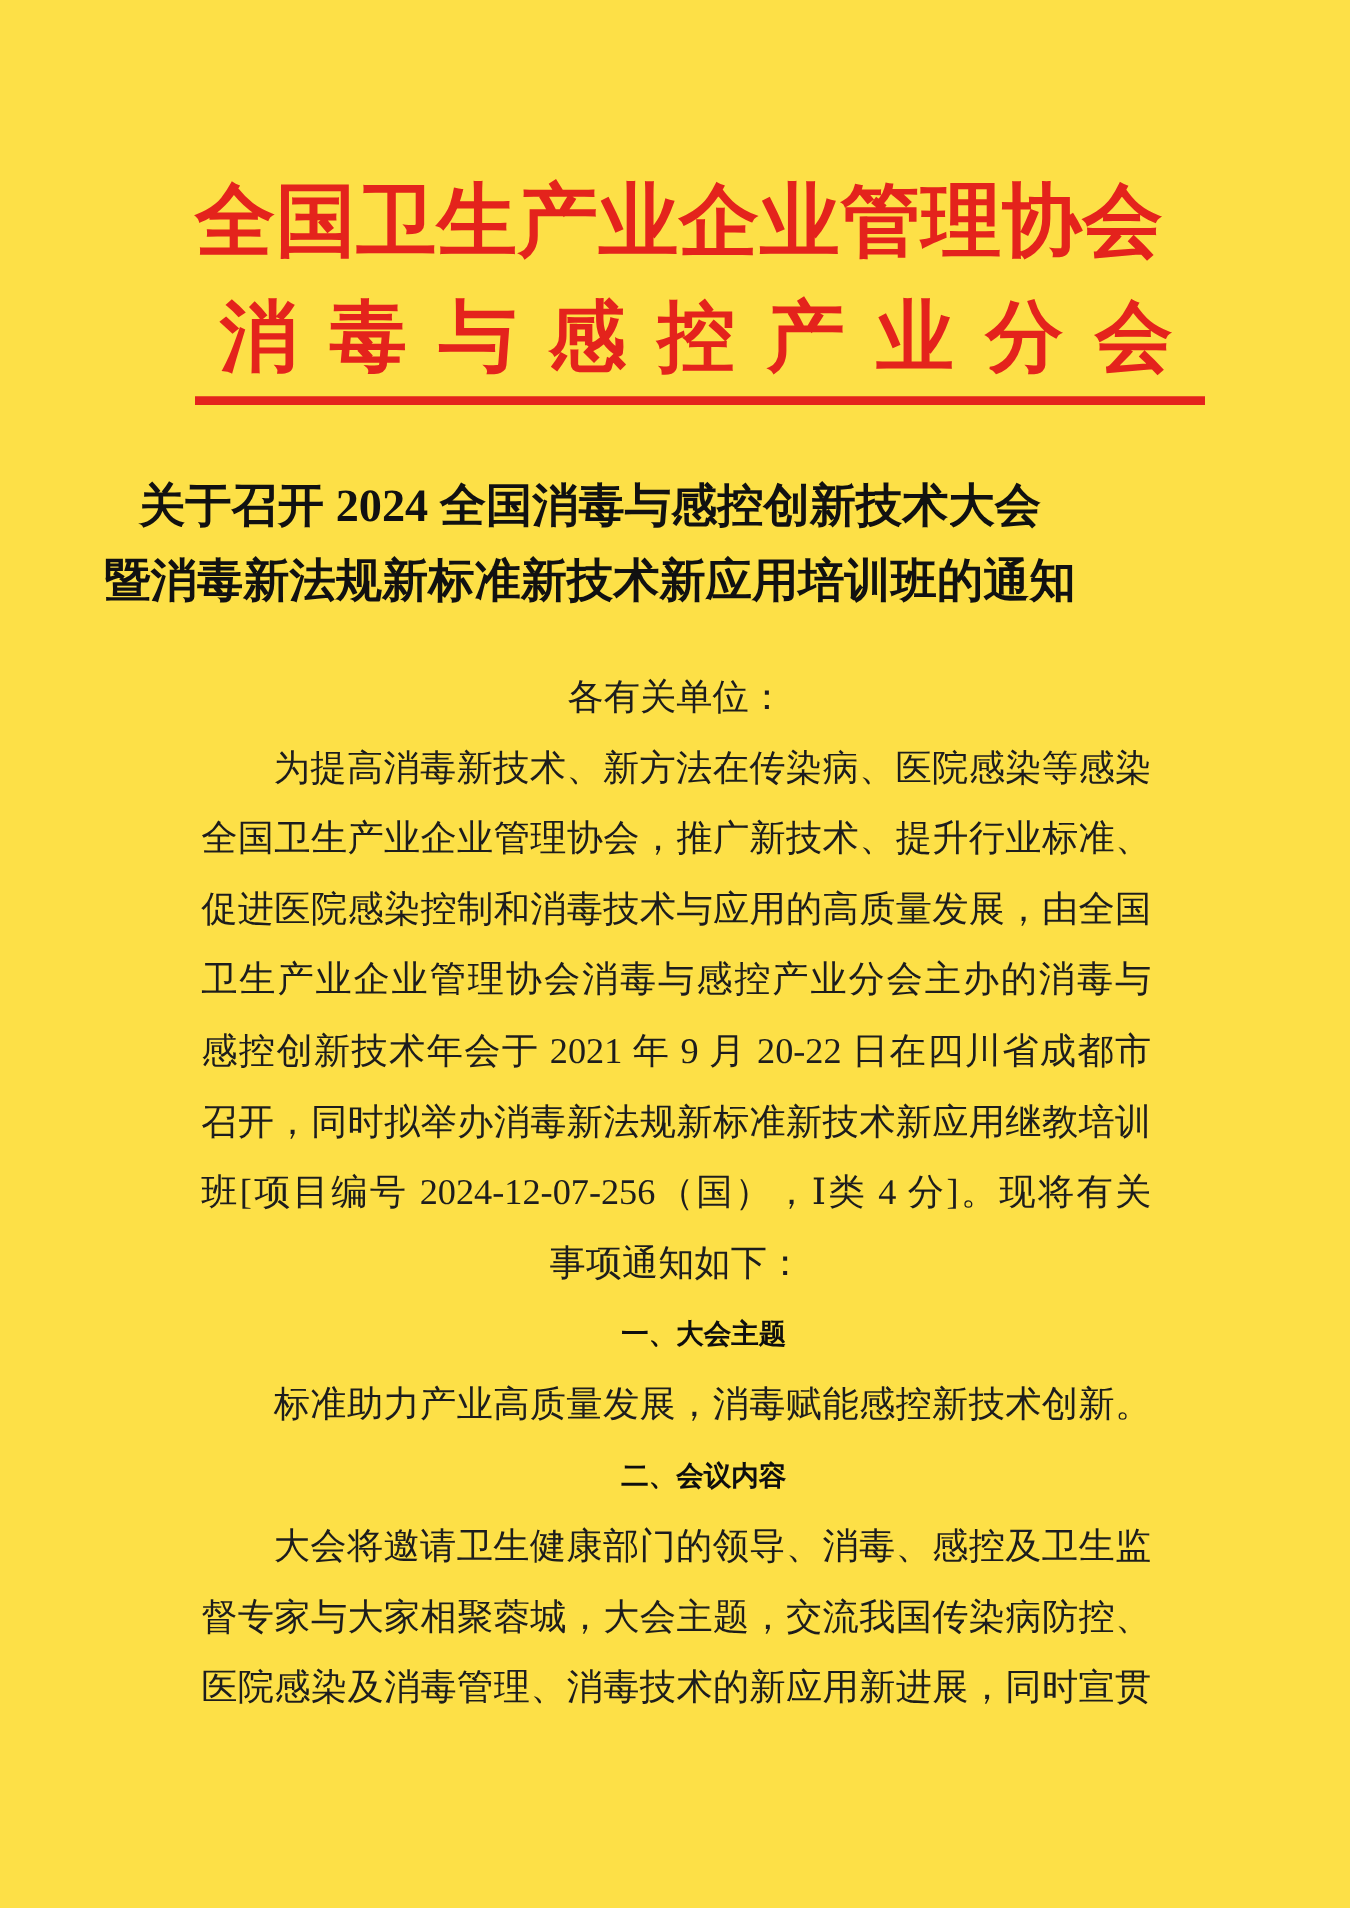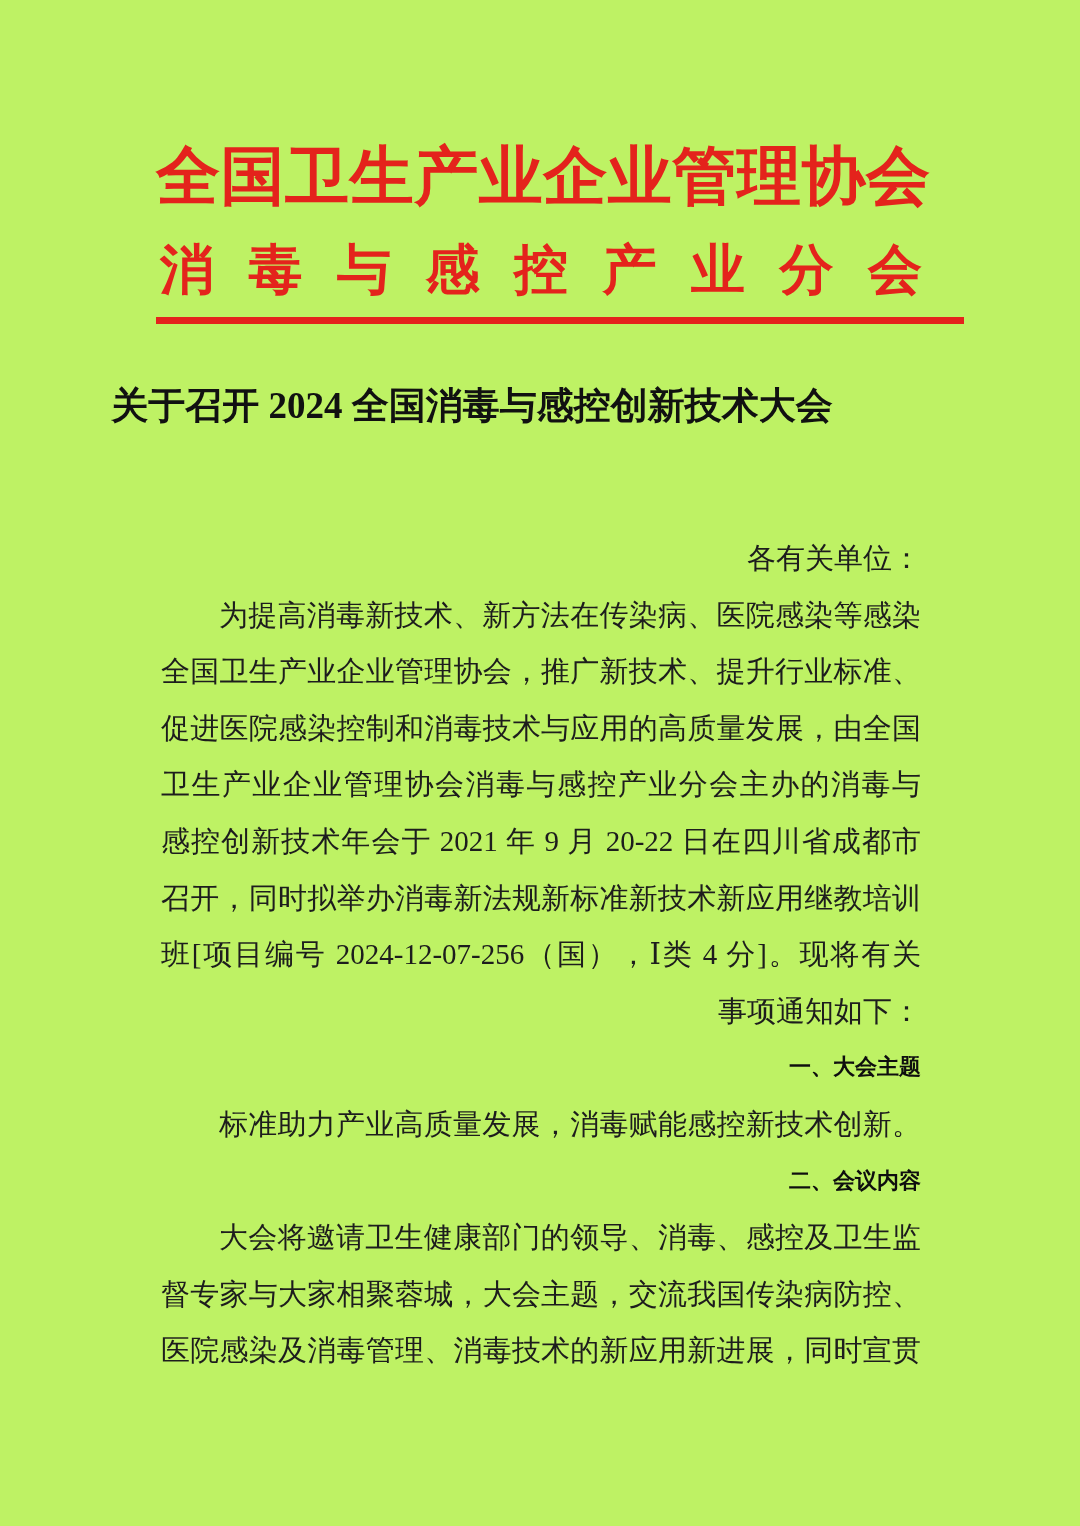--- a/index.html
+++ b/index.html
@@ -1,53 +1,53 @@
 <!DOCTYPE html>
 <html style="--red: #e4231c; --title: #111111; --text: #1d1d1d;"><head>
 <meta charset="utf-8">
 <style>
   html,body{margin:0;padding:0;background:#ffffff;}
   .page{
     position:relative;
     width:1080px;height:1526px;
-    background:#bef264;
+    background:#fde047;
     overflow:hidden;
     font-family:"Liberation Serif","DejaVu Serif",serif;
   }
   
   .letterhead-line{
     position:absolute;
     color:var(--red,#e4231c);
     font-weight:bold;
     text-align:justify;
     text-align-last:justify;
     white-space:nowrap;
   }
   .org1{left:156px;top:136px;width:774px;font-size:64px;line-height:82px;}
-  .org2{left:160px;top:234px;width:762px;font-size:54px;line-height:72px;}
+  .org2{left:176px;top:234px;width:762px;font-size:62px;line-height:72px;}
   .rule{
     position:absolute;left:156px;top:317px;width:808px;height:7px;
     background:var(--red,#e4231c);
   }
   
   .doc-title{
     position:absolute;left:0;top:376px;width:944px;
     text-align:center;font-weight:bold;
     color:var(--title,#111111);
     font-size:37px;
   }
   .doc-title .t-line{height:60px;line-height:60px;}
   
   .body-text{
     position:absolute;left:161px;top:530px;width:760px;
     font-size:29px;color:var(--text,#1d1d1d);
   }
   .bline{
     height:56.6px;line-height:56.6px;
-    text-align:right;
+    text-align:center;
   }
   .bline.full{text-align:justify;text-align-last:justify;}
   .bline.indent{text-indent:2em;}
   .bline.bold{
     font-weight:bold;font-size:22px;
     font-family:"Liberation Sans","DejaVu Sans",sans-serif;
     color:#0e0e0e;
   }
 </style>
 </head>
@@ -56,20 +56,21 @@
 <div class="page">
 
   <div class="letterhead-line org1">全国卫生产业企业管理协会</div>
 
   <div class="letterhead-line org2">消毒与感控产业分会</div>
 
   <div class="rule"></div>
 
   <div class="doc-title">
     <div class="t-line">关于召开 2024 全国消毒与感控创新技术大会</div>
+    <div class="t-line">暨消毒新法规新标准新技术新应用培训班的通知</div>
   </div>
 
   <div class="body-text">
       <div class="bline">各有关单位：</div>
       <div class="bline indent full">为提高消毒新技术、新方法在传染病、医院感染等感染</div>
       <div class="bline full">全国卫生产业企业管理协会，推广新技术、提升行业标准、</div>
       <div class="bline full">促进医院感染控制和消毒技术与应用的高质量发展，由全国</div>
       <div class="bline full">卫生产业企业管理协会消毒与感控产业分会主办的消毒与</div>
       <div class="bline full">感控创新技术年会于 2021 年 9 月 20-22 日在四川省成都市</div>
       <div class="bline full">召开，同时拟举办消毒新法规新标准新技术新应用继教培训</div>

